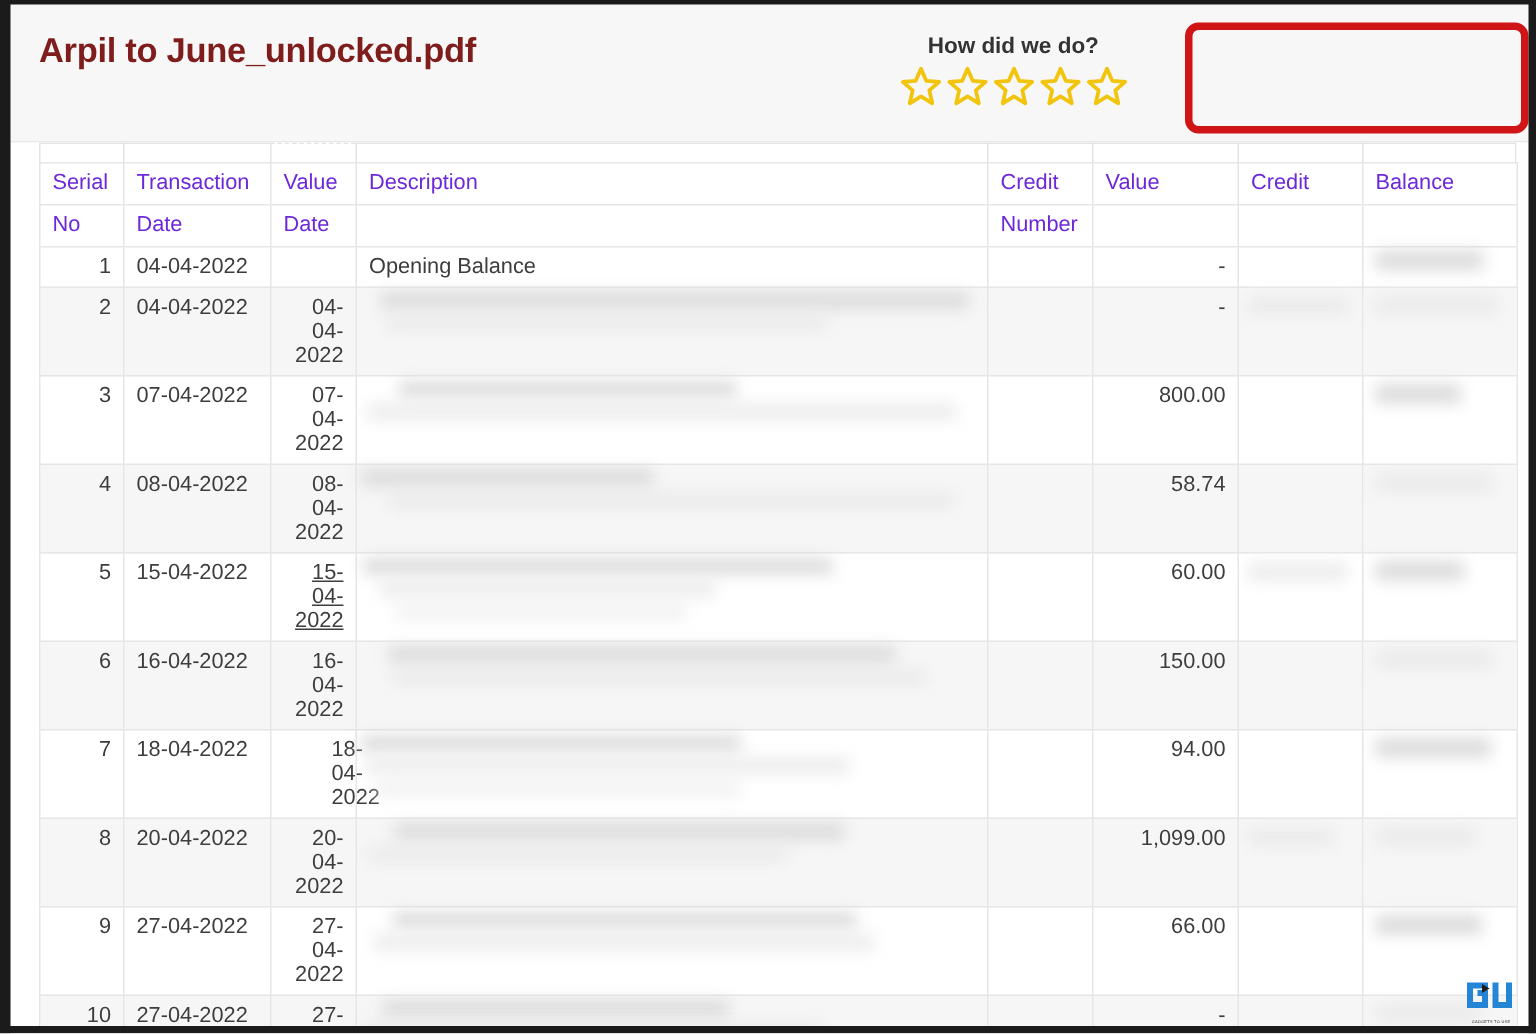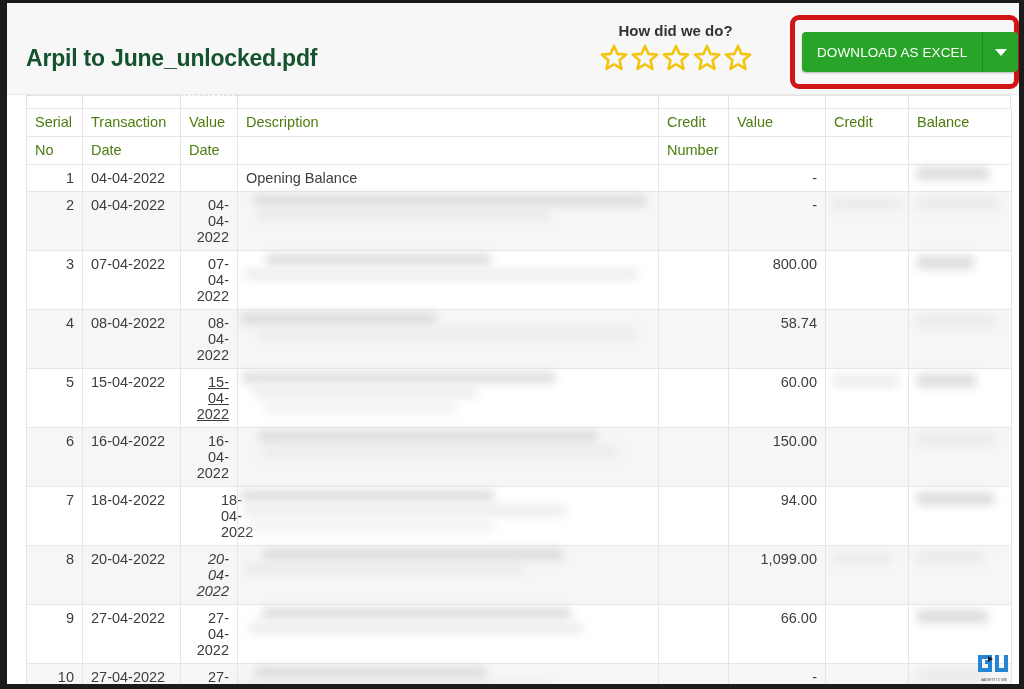--- a/index.html
+++ b/index.html
@@ -38,24 +38,24 @@
     top: 3px;
     width: 1012px;
     height: 92px;
     background: #f7f7f7;
     border-bottom: 1px solid #e8e8e8;
   }
 
   .doc-title {
     position: absolute;
     left: 19px;
-    top: 42px;
+    top: 17px;
     font-size: 23px;
     font-weight: bold;
-    color: #14532d;
+    color: #7f1d1d;
     letter-spacing: -0.2px;
     white-space: nowrap;
   }
 
   .rating-block {
     position: absolute;
     left: 586px;
     top: 18px;
     width: 165px;
     text-align: center;
@@ -167,21 +167,21 @@
   }
   table.stmt th, table.stmt td {
     border: 1px solid #e6e6e6;
     padding: 5px 8px;
     vertical-align: top;
     font-weight: normal;
     background: transparent;
   }
   thead th {
     text-align: left;
-    color: #4d7c0f;
+    color: #6d28d9;
     font-size: 14.5px;
     height: 28px;
   }
   .hdr-row2 th { border-top: none; }
   .hdr-row1 th { border-bottom: none; }
 
   tbody tr.alt td { background: #f6f6f6; }
 
   td.num { text-align: right; }
   td.money { text-align: right; }
@@ -261,26 +261,20 @@
             </svg>
         </span>
         <span class="star">
           <svg width="30" height="29" viewBox="0 0 24 24" fill="none" stroke="#f2c40c" stroke-width="2.1" stroke-linejoin="round">
               <polygon points="12,2.4 14.9,9 22,9.6 16.6,14.3 18.2,21.4 12,17.6 5.8,21.4 7.4,14.3 2,9.6 9.1,9"></polygon>
             </svg>
         </span>
       </div>
     </div>
 
-    <div class="dl-wrap">
-      <div class="dl-main">DOWNLOAD AS EXCEL</div>
-      <div class="dl-caret">
-        <span class="caret-tri"></span>
-      </div>
-    </div>
 
     <div class="red-box"></div>
   </div>
 
   <div class="table-region">
 
     <div class="partial-top-row">
       <div class="seg" style="left:0px;   width:56px;"></div>
       <div class="seg" style="left:56px;  width:98px;"></div>
       <div class="seg" style="left:154px; width:57px; border-top-style:dashed;"></div>
@@ -435,21 +429,21 @@
             <td></td>
             <td class="money">94.00</td>
             <td class="money blur-cell"></td>
             <td class="money blur-cell">
               <div class="band" style="left: 8px; top: 5px; width: 77.1252px; height: 13px;"></div>
             </td>
           </tr>
           <tr class="alt">
             <td class="num">8</td>
             <td>20-04-2022</td>
-            <td style="text-align: right; white-space: pre-line; font-style: italic;">20-04-
+            <td style="text-align: right; white-space: pre-line;">20-04-
 2022</td>
             <td class="blur-cell" style="height: 48px;">
               <div class="band" style="left: 24.7357px; top: 3px; width: 299.989px; height: 11px;"></div>
               <div class="band light" style="left: 7.21465px; top: 18px; width: 279.331px; height: 11px;"></div>
             </td>
             <td></td>
             <td class="money">1,099.00</td>
             <td class="money blur-cell">
               <div class="band light" style="left: 6px; top: 6px; width: 58.3699px; height: 12px;"></div>
             </td>

